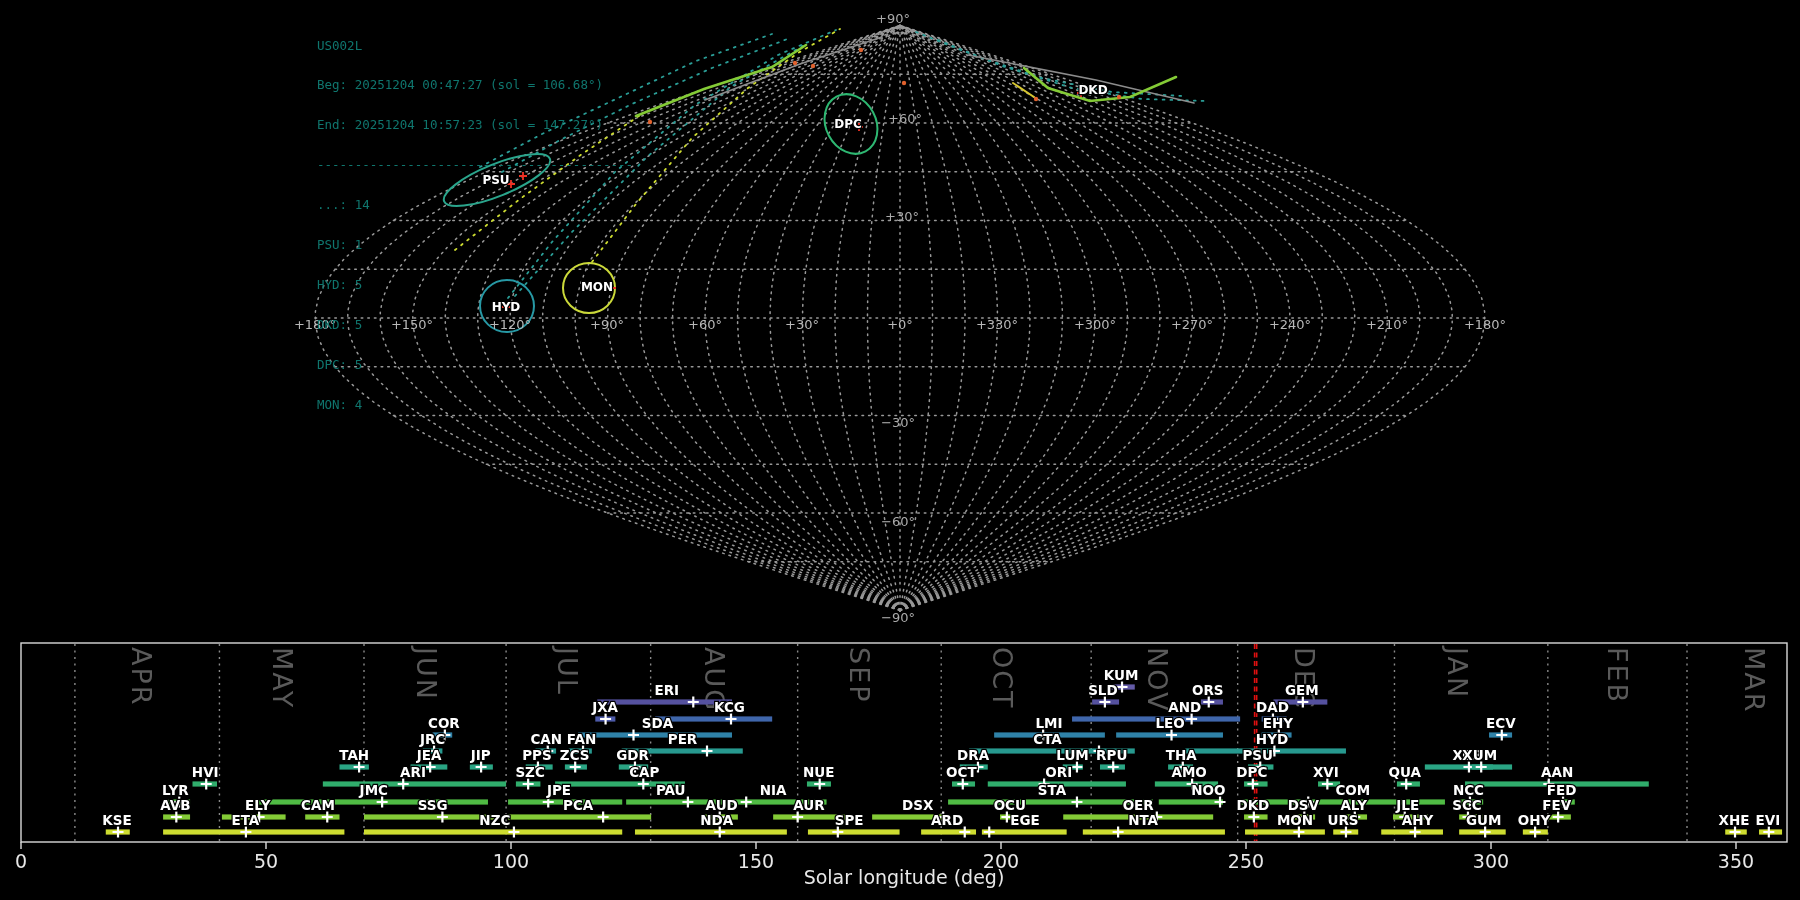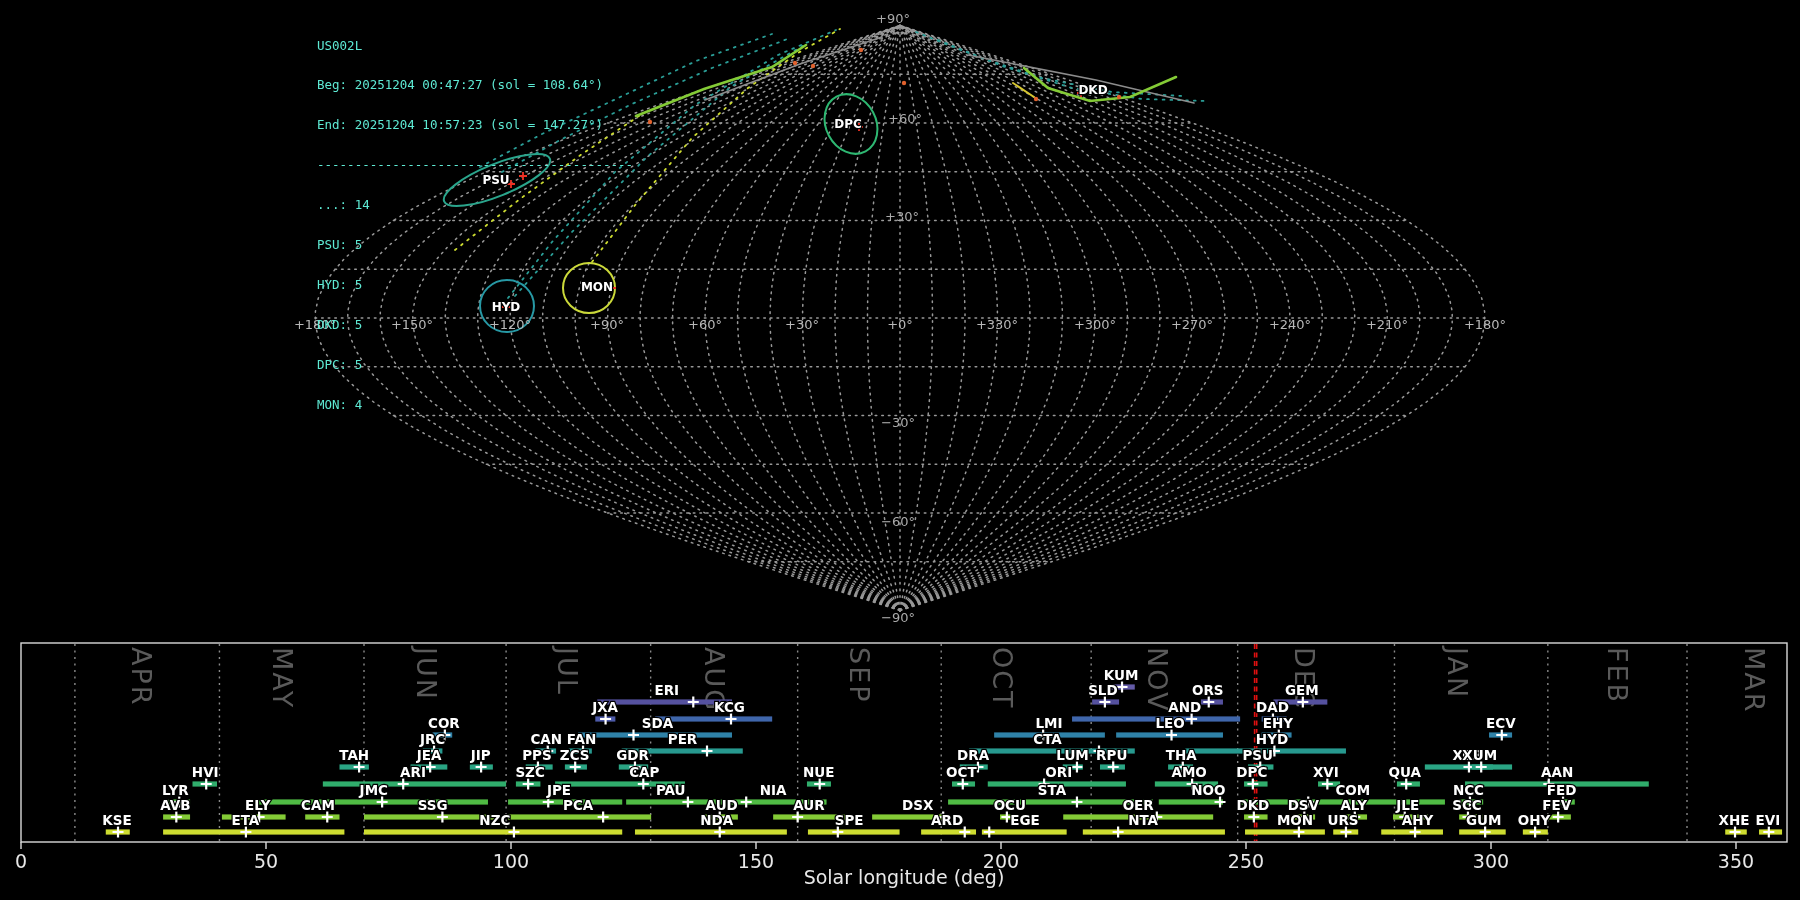--- a/index.html
+++ b/index.html
@@ -1,19 +1,19 @@
 <!DOCTYPE html>
 <html><head>
 <meta charset="utf-8">
 <style>
   html,body{margin:0;padding:0;background:#000;width:1800px;height:900px;overflow:hidden;}
   #stage{position:relative;width:1800px;height:900px;background:#000;font-family:"DejaVu Sans",sans-serif;}
   #scene{position:absolute;left:0;top:0;}
   #legend{
-    position:absolute;left:317px;top:12px;color:#5eead4;
+    position:absolute;left:317px;top:12px;color:#0f766e;
     font-family:"DejaVu Sans Mono",monospace;font-size:12.5px;line-height:13.3px;
     white-space:pre;letter-spacing:0;
   }
   .lg{height:13.3px;}
 </style>
 </head>
 <body>
 
 <div id="stage">
   <svg id="scene" width="1800" height="900" viewBox="0 0 1800 900">
@@ -435,23 +435,23 @@
         <line x1="1491" y1="842" x2="1491" y2="849" stroke="#dddddd" stroke-width="1.4"></line>
         <text x="1491" y="868" fill="#e8e8e8" font-size="19" text-anchor="middle" font-family="&quot;DejaVu Sans&quot;,sans-serif">300</text>
         <line x1="1736.0000000000002" y1="842" x2="1736.0000000000002" y2="849" stroke="#dddddd" stroke-width="1.4"></line>
         <text x="1736.0000000000002" y="868" fill="#e8e8e8" font-size="19" text-anchor="middle" font-family="&quot;DejaVu Sans&quot;,sans-serif">350</text>
         <text x="904" y="884" fill="#e8e8e8" font-size="19" text-anchor="middle" font-family="&quot;DejaVu Sans&quot;,sans-serif">Solar longitude (deg)</text>
       </g>
     </svg>
 
   <div id="legend">
     <div class="lg">US002L</div>
-    <div class="lg">Beg: 20251204 00:47:27 (sol = 108.64°)</div>
+    <div class="lg">Beg: 20251204 00:47:27 (sol = 106.68°)</div>
     <div class="lg">End: 20251204 10:57:23 (sol = 147.27°)</div>
     <div class="lg">------------------------------------------</div>
     <div class="lg">...: 14</div>
-    <div class="lg">PSU: 5</div>
+    <div class="lg">PSU: 1</div>
     <div class="lg">HYD: 5</div>
     <div class="lg">DKD: 5</div>
     <div class="lg">DPC: 5</div>
     <div class="lg">MON: 4</div>
   </div>
 </div>
 
 </body></html>

